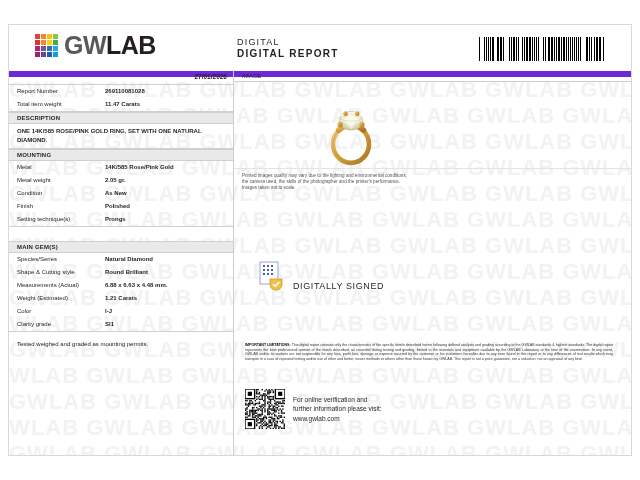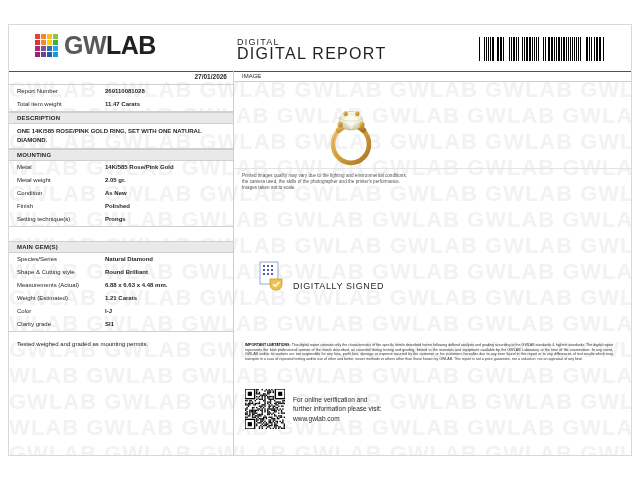--- a/index.html
+++ b/index.html
@@ -51,21 +51,21 @@
     font-family: "Liberation Sans", sans-serif;
   }
   
   .header {
     position: absolute;
     left: 0;
     top: 0;
     width: 624px;
     height: 46px;
     background: #ffffff;
-    border-bottom: 1px solid #6d28d9;
+    border-bottom: 6px solid #6d28d9;
   }
   .logo-wrap {
     position: absolute;
     left: 26px;
     top: 8px;
     display: flex;
     align-items: center;
   }
   .logo-grid {
     display: grid;
@@ -86,21 +86,21 @@
   .logo-text .lab { color: #231f20; }
   .doc-title {
     position: absolute;
     left: 228px;
     top: 11px;
     font-size: 9px;
     letter-spacing: 1.2px;
     line-height: 12px;
     color: #231f20;
   }
-  .doc-title .l2 { font-weight: normal; font-size: 16px; letter-spacing: 1.3px; }
+  .doc-title .l2 { font-weight: bold; font-size: 10px; letter-spacing: 1.3px; }
 
   .barcode {
     position: absolute;
     left: 470px;
     top: 12px;
     width: 128px;
     height: 24px;
     display: flex;
     align-items: flex-start;
   }

